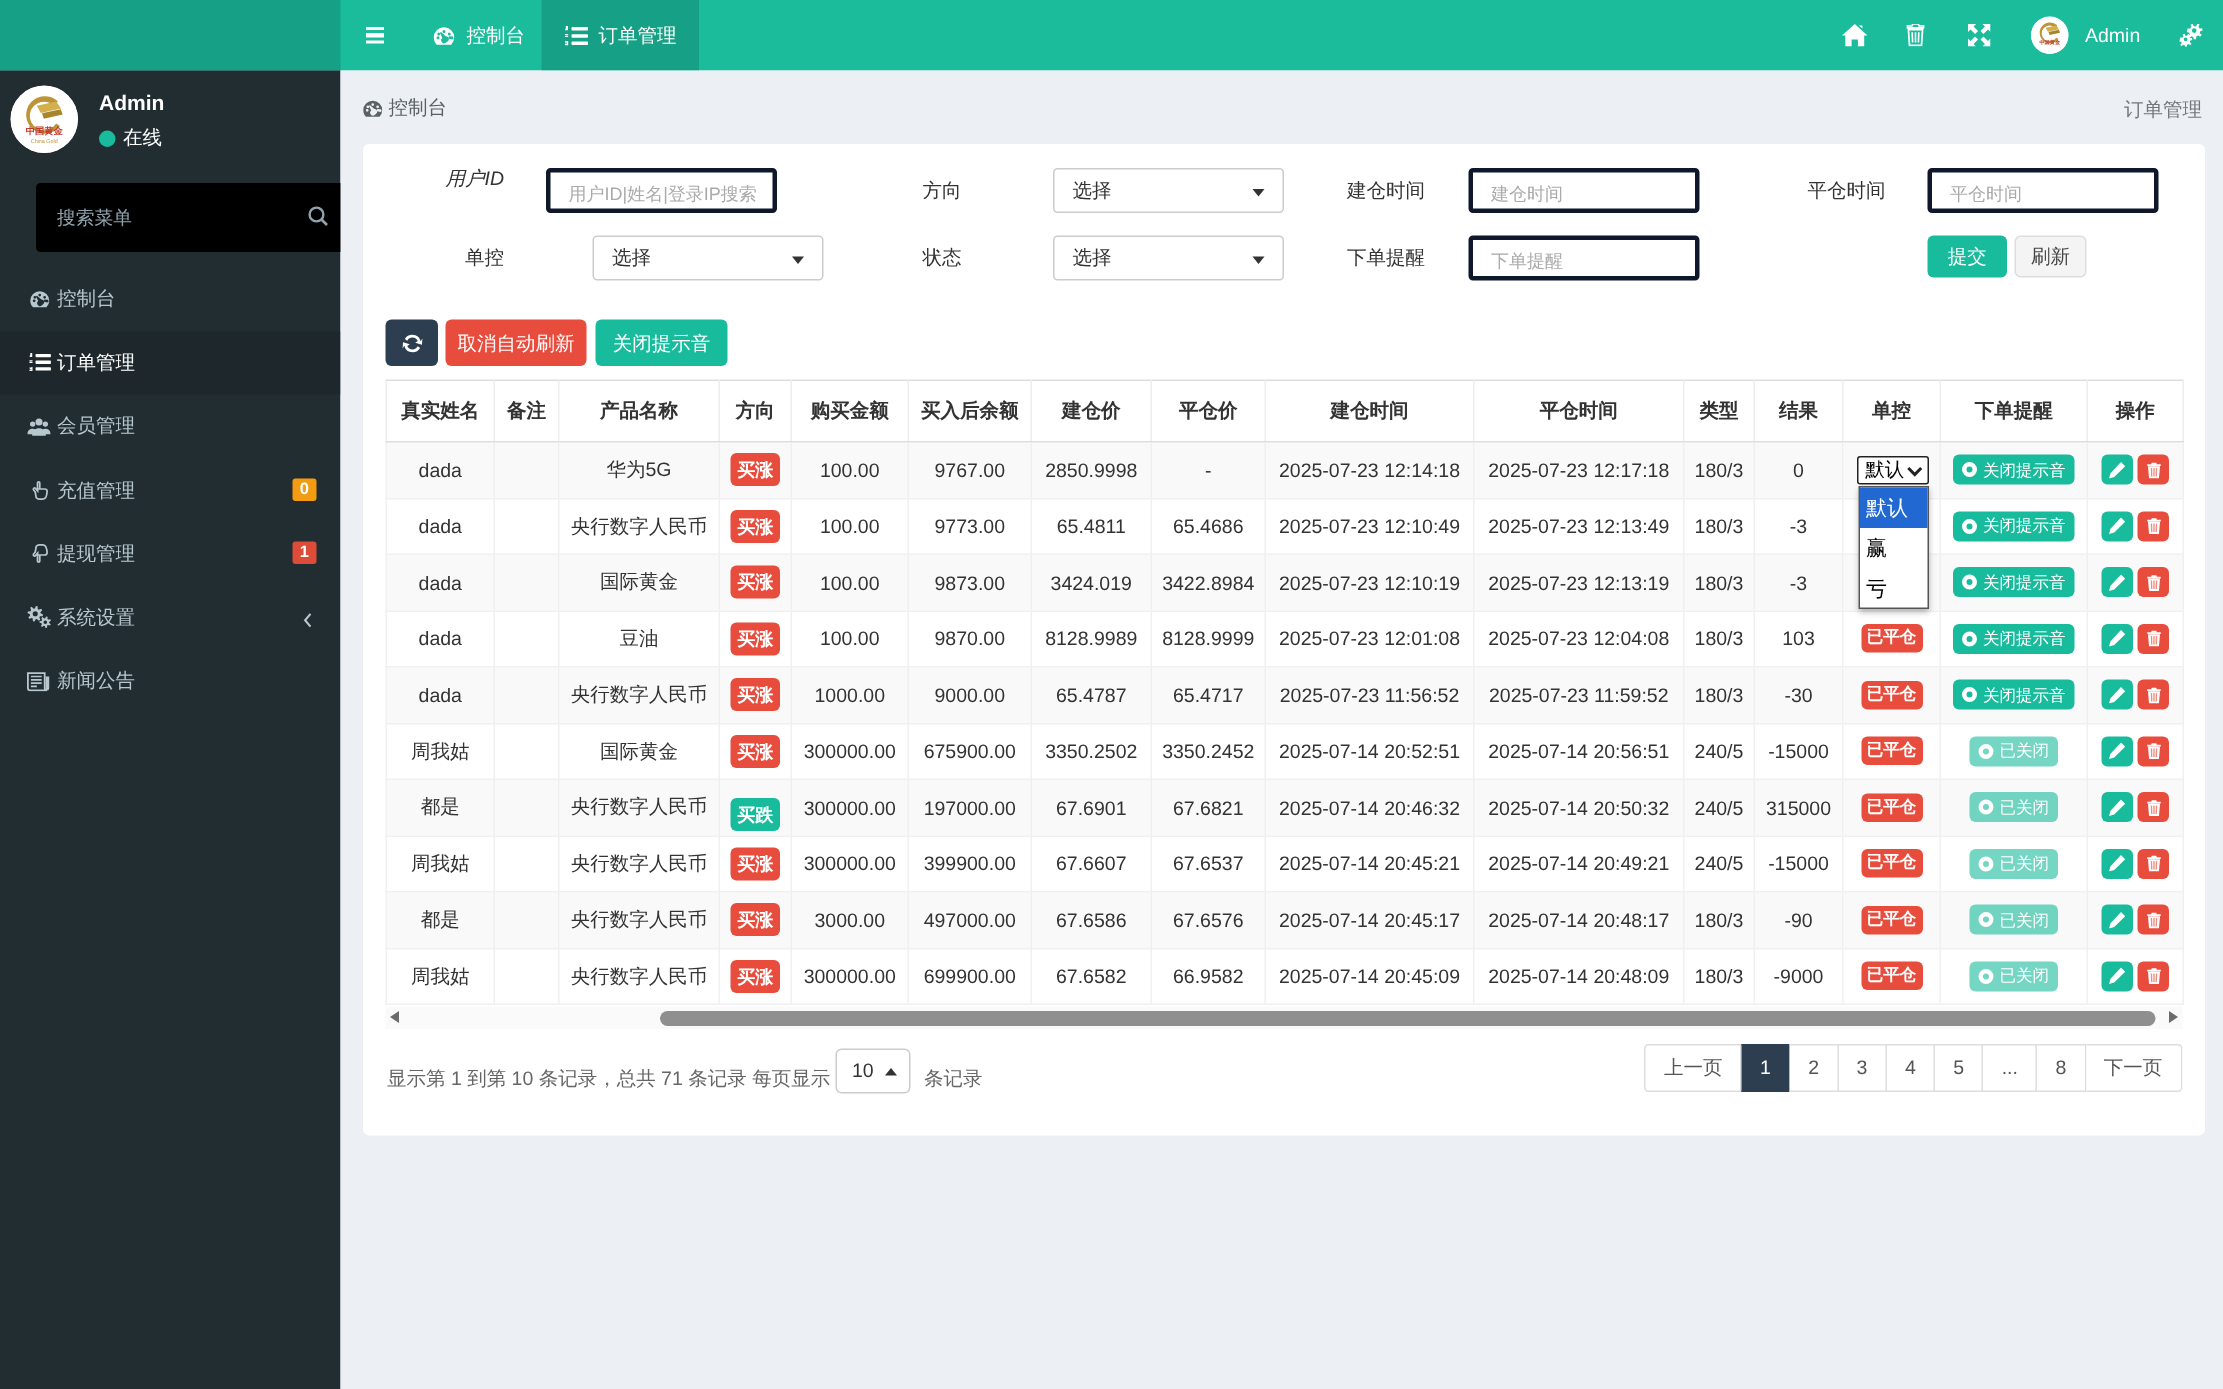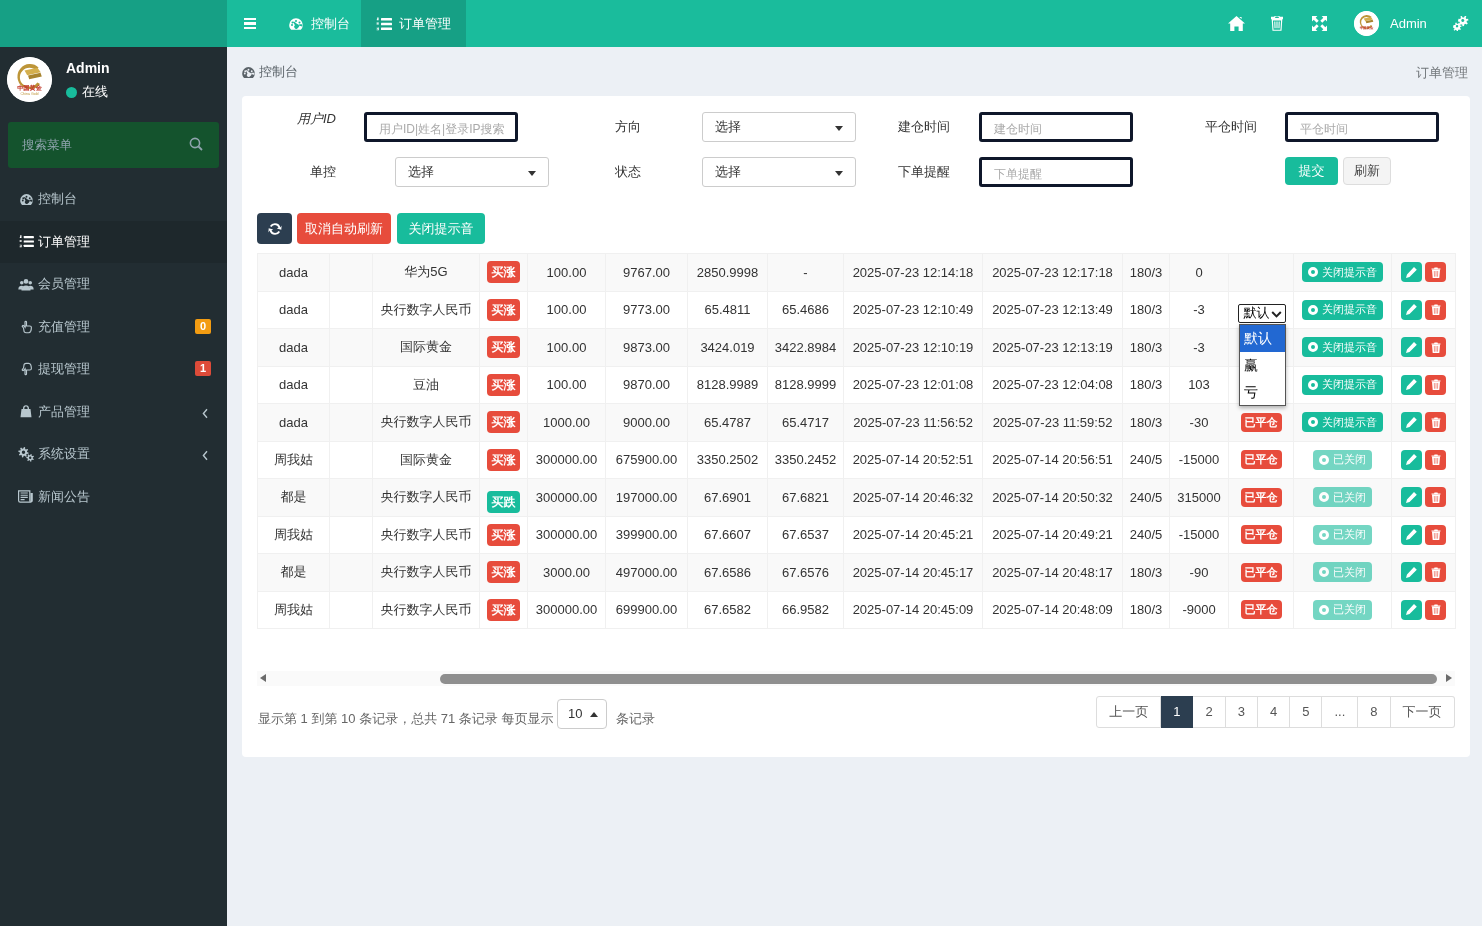--- a/index.html
+++ b/index.html
@@ -22,21 +22,21 @@
 #tr-user .avatar { width:25px; height:25px; border-radius:50%; margin-right:11px; background:#fff; overflow:hidden; }
 #tr-user span { font-size:13px; }
 
 
 #sidebar { position:absolute; left:0; top:47px; width:227px; height:879px; background:#222d32; }
 #userpanel { position:relative; height:75px; }
 #userpanel .avatar { position:absolute; left:7px; top:10px; width:45px; height:45px; border-radius:50%; background:#fff; overflow:hidden; }
 #userpanel .uname { position:absolute; left:66px; top:13px; color:#fff; font-size:14px; font-weight:bold; }
 #userpanel .status { position:absolute; left:66px; top:36px; color:#fff; font-size:13px; display:flex; align-items:center; }
 #userpanel .dot { width:11px; height:11px; border-radius:50%; background:#18bc9c; margin-right:5px; }
-#searchbox { position:absolute; left:8px; top:75px; width:211px; height:46px; background:#14532d; border-radius:3px; }
+#searchbox { position:absolute; left:24px; top:75px; width:211px; height:46px; background:#000000; border-radius:3px; }
 #searchbox .ph { position:absolute; left:14px; top:15px; color:#90a4ae; font-size:12.5px; }
 #searchbox .sic { position:absolute; right:16px; top:15px; }
 #smenu { position:absolute; left:0; top:131px; width:227px; }
 .sm-item { position:relative; height:42.5px; display:flex; align-items:center; color:#b8c7ce; font-size:13px; }
 .sm-item.active { background:#1e282c; color:#fff; }
 .sm-ic { position:absolute; left:18px; width:16px; height:16px; display:flex; align-items:center; justify-content:center; }
 .sm-tx { position:absolute; left:38px; }
 .sm-badge { position:absolute; right:16px; top:13px; font-size:11px; font-weight:bold; color:#fff; border-radius:2px; padding:2px 5px; line-height:1; }
 .sm-badge.orange { background:#f39c12; }
 .sm-badge.red { background:#dd4b39; }
@@ -233,31 +233,20 @@
               <path d="M5 6.2V2c0-1 1.5-1 1.5 0v4"></path>
               <path d="M3.5 8l-1.1-1.3c-.7-.8.5-1.9 1.2-1.1l1.5 1.7V6h4.7c1 0 1.6.6 1.6 1.5 0 1.4-.3 2.7-.7 3.7-.4.9-1.1 1.5-2.1 1.5H6.3c-.9 0-1.7-.4-2.2-1.1z"></path>
             </g>
           </svg>
         </span>
         <span class="sm-tx">提现管理</span>
         <span class="sm-badge red">1</span>
       </div>
     <div class="sm-item">
         <span class="sm-ic">
-          <svg width="14" height="13" viewBox="0 0 14 13">
-            <path d="M4 4V3.2C4 1.5 5.3.2 7 .2s3 1.3 3 3V4h1.5l1 8.3H1.5L2.5 4zm1.4 0h3.2v-.8c0-1-.7-1.7-1.6-1.7-.9 0-1.6.7-1.6 1.7z" fill="#b8c7ce"></path>
-          </svg>
-        </span>
-        <span class="sm-tx">产品管理</span>
-        <span class="sm-arrow"><svg width="6" height="11" viewBox="0 0 6 11">
-            <path d="M5 1.2L1.4 5.5L5 9.8" stroke="#b8c7ce" stroke-width="1.4" fill="none"></path>
-          </svg></span>
-      </div>
-    <div class="sm-item">
-        <span class="sm-ic">
           <svg width="16" height="15" viewBox="0 0 16 15">
             <path fill-rule="evenodd" d="M10.68 5.68 L10.46 6.78 L8.69 6.88 L8.25 7.52 L8.82 9.20 L7.89 9.82 L6.57 8.64 L5.80 8.79 L5.02 10.38 L3.92 10.16 L3.82 8.39 L3.18 7.95 L1.50 8.52 L0.88 7.59 L2.06 6.27 L1.91 5.50 L0.32 4.72 L0.54 3.62 L2.31 3.52 L2.75 2.88 L2.18 1.20 L3.11 0.58 L4.43 1.76 L5.20 1.61 L5.98 0.02 L7.08 0.24 L7.18 2.01 L7.82 2.45 L9.50 1.88 L10.12 2.81 L8.94 4.13 L9.09 4.90 Z M7.20 5.20 A1.70 1.70 0 1 0 3.80 5.20 A1.70 1.70 0 1 0 7.20 5.20 Z M15.83 12.23 L15.37 13.08 L13.96 12.71 L13.44 13.08 L13.34 14.53 L12.39 14.70 L11.81 13.37 L11.19 13.20 L9.99 14.02 L9.28 13.38 L9.94 12.09 L9.70 11.50 L8.31 11.08 L8.36 10.12 L9.78 9.84 L10.09 9.28 L9.55 7.93 L10.34 7.37 L11.44 8.31 L12.07 8.20 L12.79 6.95 L13.72 7.21 L13.67 8.66 L14.15 9.08 L15.58 8.86 L15.95 9.74 L14.79 10.61 L14.76 11.25 Z M13.40 10.80 A1.20 1.20 0 1 0 11.00 10.80 A1.20 1.20 0 1 0 13.40 10.80 Z" fill="#b8c7ce"></path>
           </svg>
         </span>
         <span class="sm-tx">系统设置</span>
         <span class="sm-arrow"><svg width="6" height="11" viewBox="0 0 6 11">
             <path d="M5 1.2L1.4 5.5L5 9.8" stroke="#b8c7ce" stroke-width="1.4" fill="none"></path>
           </svg></span>
       </div>
     <div class="sm-item">
@@ -318,20 +307,37 @@
           <col style="width:76px">
           <col style="width:139px">
           <col style="width:140px">
           <col style="width:47px">
           <col style="width:59px">
           <col style="width:65px">
           <col style="width:98px">
           <col style="width:64px">
         </colgroup>
       <tbody>
+          <tr>
+            <th>真实姓名</th>
+            <th>备注</th>
+            <th>产品名称</th>
+            <th>方向</th>
+            <th>购买金额</th>
+            <th>买入后余额</th>
+            <th>建仓价</th>
+            <th>平仓价</th>
+            <th>建仓时间</th>
+            <th>平仓时间</th>
+            <th>类型</th>
+            <th>结果</th>
+            <th>单控</th>
+            <th>下单提醒</th>
+            <th>操作</th>
+          </tr>
       <tr class="odd">
             <td>dada</td>
             <td></td>
             <td>华为5G</td>
             <td><span class="badge-r">买涨</span></td>
             <td>100.00</td>
             <td>9767.00</td>
             <td>2850.9998</td>
             <td>-</td>
             <td>2025-07-23 12:14:18</td>

